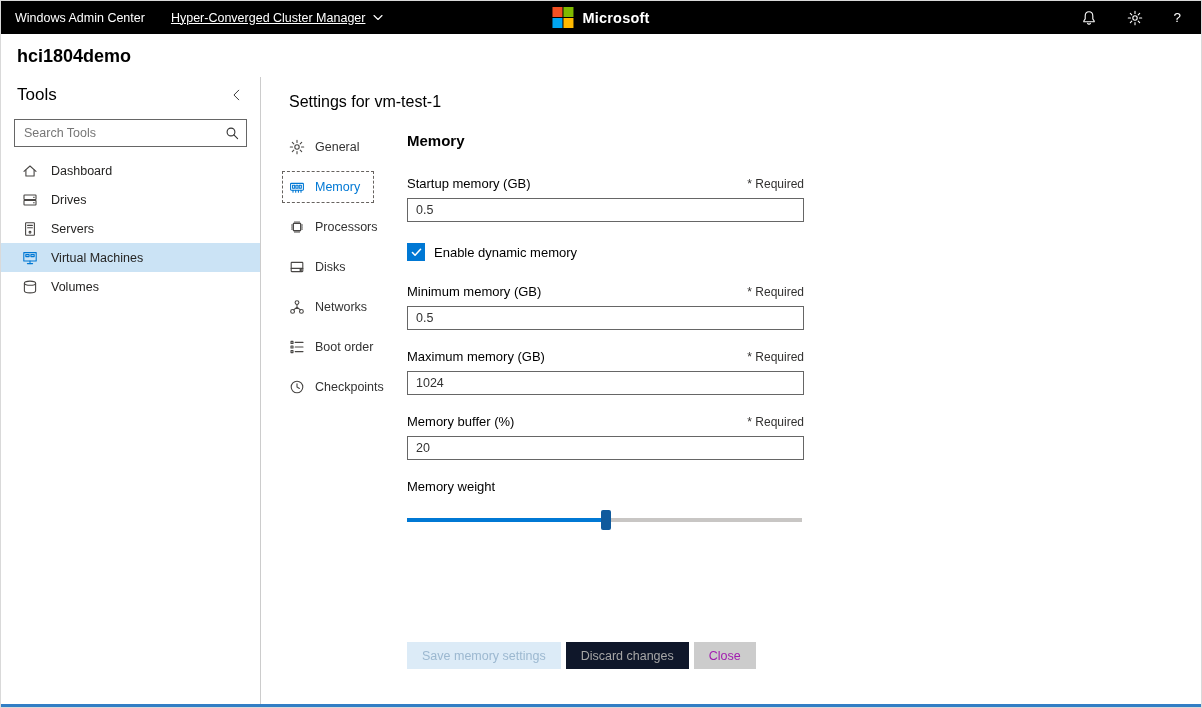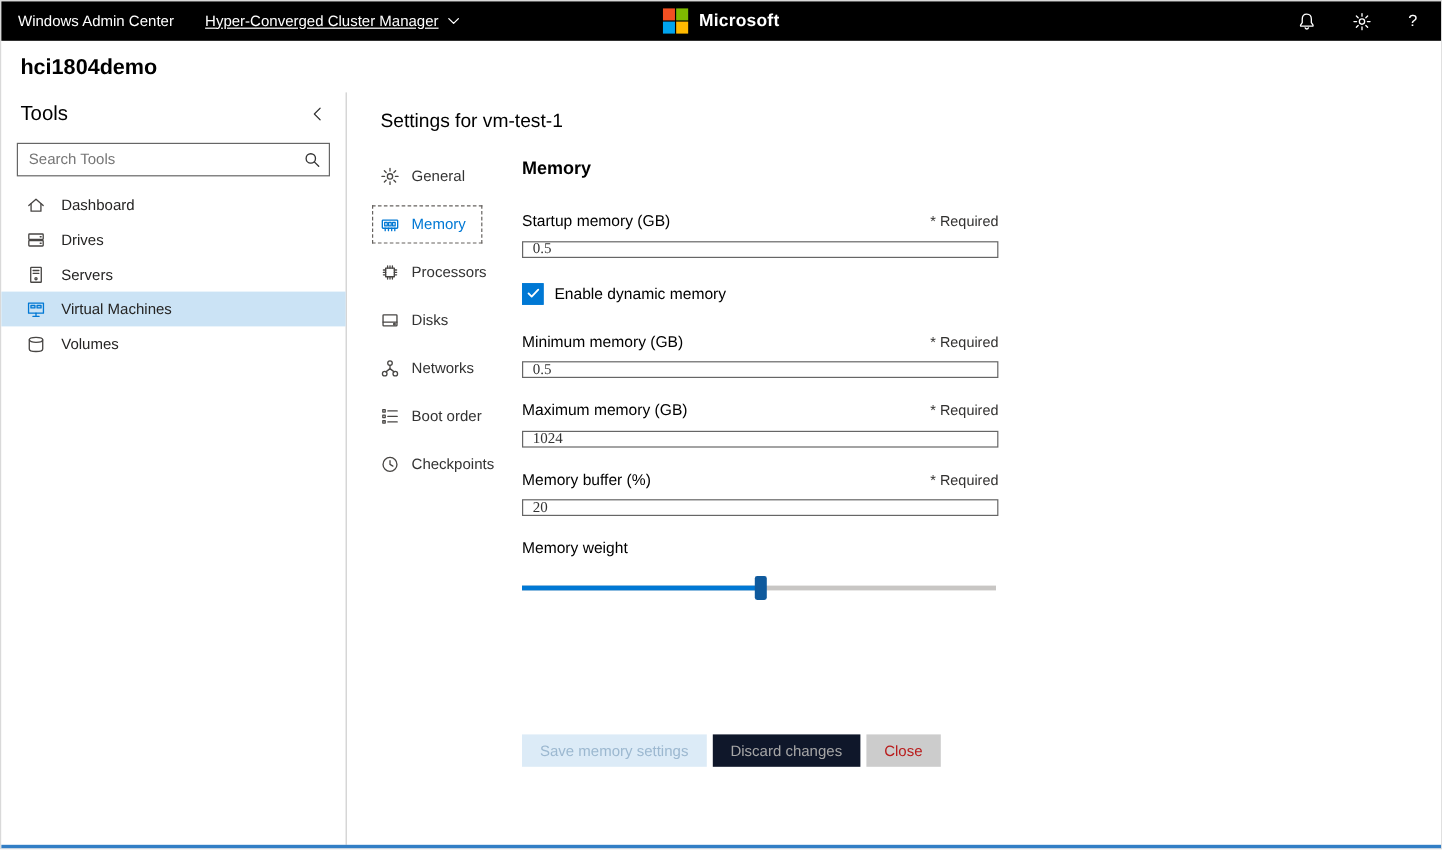--- a/index.html
+++ b/index.html
@@ -22,21 +22,21 @@
   
   .ic{width:16px;height:16px;flex:none;display:flex;}
   .ic svg{width:100%;height:100%;stroke:currentColor;fill:none;stroke-width:1.1;stroke-linecap:round;stroke-linejoin:round;display:block;}
   .chev{width:10px;height:7px;}
 
   
   .cluster-header{flex:none;padding:12px 16px 10px;font-size:18px;font-weight:700;color:#000;}
 
   
   .body-row{flex:1;display:flex;min-height:0;}
-  .sidebar{width:288px;flex:none;border-right:1px solid #ccc;display:flex;flex-direction:column;}
+  .sidebar{width:260px;flex:none;border-right:1px solid #ccc;display:flex;flex-direction:column;}
   .tools-header{display:flex;align-items:center;justify-content:space-between;padding:8px 16px 14px;}
   .tools-title{font-size:17px;color:#000;}
   .collapse-btn{cursor:pointer;color:#333;width:14px;height:14px;}
   .search-wrap{margin:0 13px;position:relative;}
   .search-input{width:100%;height:28px;border:1px solid #666;padding:0 30px 0 9px;font-size:12.5px;font-family:inherit;color:#333;outline:none;border-radius:0;}
   .search-input::placeholder{color:#767676;}
   .search-icon{position:absolute;right:7px;top:6px;color:#333;}
   .tool-list{margin-top:9px;}
   .tool-item{display:flex;align-items:center;gap:13px;height:29px;padding-left:21px;font-size:12.5px;color:#252423;cursor:pointer;}
   .tool-item .ic{color:#484644;}
@@ -51,38 +51,38 @@
   .nav-item{display:flex;align-items:center;gap:10px;padding:7px 13px 7px 6px;margin:0 0 8px -7px;font-size:12.5px;color:#333;cursor:pointer;border:1px dashed transparent;width:max-content;}
   .nav-item .ic{color:#484644;}
   .nav-item.selected{color:#0078d4;border-color:#66625f;}
   .nav-item.selected .ic{color:#0078d4;}
 
   .form-col{width:397px;flex:none;}
   .form-heading{font-size:15px;font-weight:700;margin:1px 0 27px;color:#000;}
   .label-row{display:flex;align-items:flex-end;justify-content:space-between;margin-bottom:7px;}
   .field-label{font-size:13px;color:#000;}
   .required{font-size:12px;color:#323130;}
-  .text-input{width:100%;height:14px;border:1px solid #666;padding:0 8px;font-size:12.5px;font-family:Liberation Serif, serif;color:#333;outline:none;margin-bottom:19px;border-radius:0;}
+  .text-input{width:100%;height:24px;border:1px solid #666;padding:0 8px;font-size:12.5px;font-family:Liberation Sans, sans-serif;color:#333;outline:none;margin-bottom:19px;border-radius:0;}
   .checkbox-row{display:flex;align-items:center;gap:9px;margin:2px 0 23px;cursor:pointer;}
   .checkbox{width:18px;height:18px;border:1px solid #666;background:#fff;display:flex;align-items:center;justify-content:center;}
   .checkbox svg{width:11px;height:9px;stroke:#fff;stroke-width:1.7;fill:none;stroke-linecap:round;stroke-linejoin:round;display:none;}
   .checkbox.checked{background:#0078d4;border-color:#0078d4;}
   .checkbox.checked svg{display:block;}
   .checkbox-label{font-size:13px;color:#000;}
   .slider-label{font-size:13px;color:#000;margin:0 0 16px;}
   .slider{position:relative;height:20px;width:100%;cursor:pointer;}
   .slider-track{position:absolute;left:0;right:2px;top:8px;height:4px;background:#c8c6c4;}
   .slider-fill{position:absolute;left:0;top:8px;height:4px;background:#0078d4;}
   .slider-thumb{position:absolute;top:0;width:10px;height:20px;border-radius:2px;background:#0f5a9d;}
   .footer-bar{display:flex;gap:5px;margin-top:112px;}
   .btn{height:27px;padding:0 15px;font-size:12.5px;font-family:inherit;border:none;cursor:pointer;border-radius:0;}
   .btn.disabled{cursor:default;}
   .btn-save{background:#dcebf7;color:#9cb8d0;}
   .btn-discard{background:#0f172a;color:#a6a6a6;}
-  .btn-close{background:#cccccc;color:#b91c1c;}
+  .btn-close{background:#cccccc;color:#a21caf;}
   .bottom-strip{flex:none;height:3px;background:#327ec5;}
 </style>
 </head>
 <body>
 
 <div class="app">
 
   <header class="topbar">
     <div class="topbar-left">
       <span>Windows Admin Center</span>

